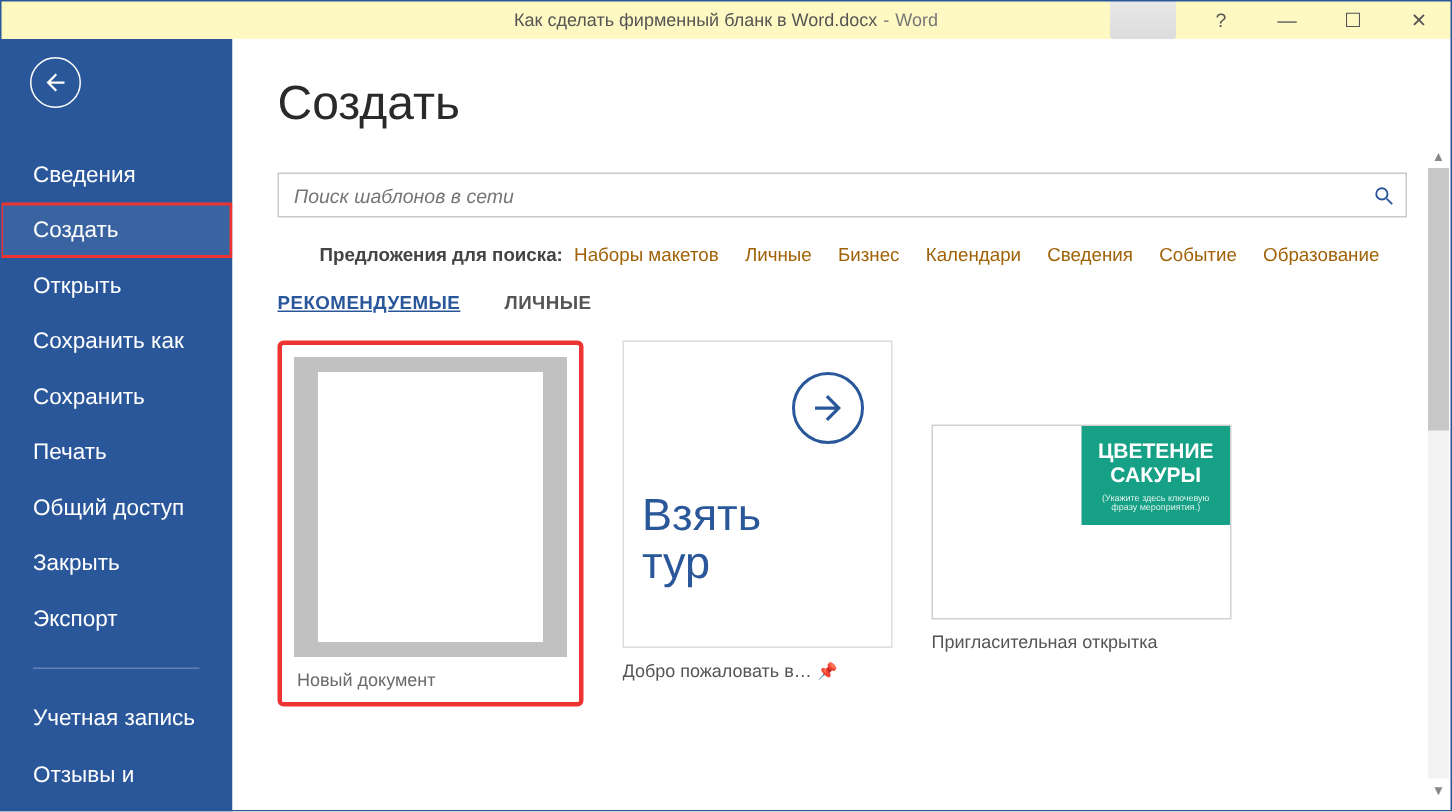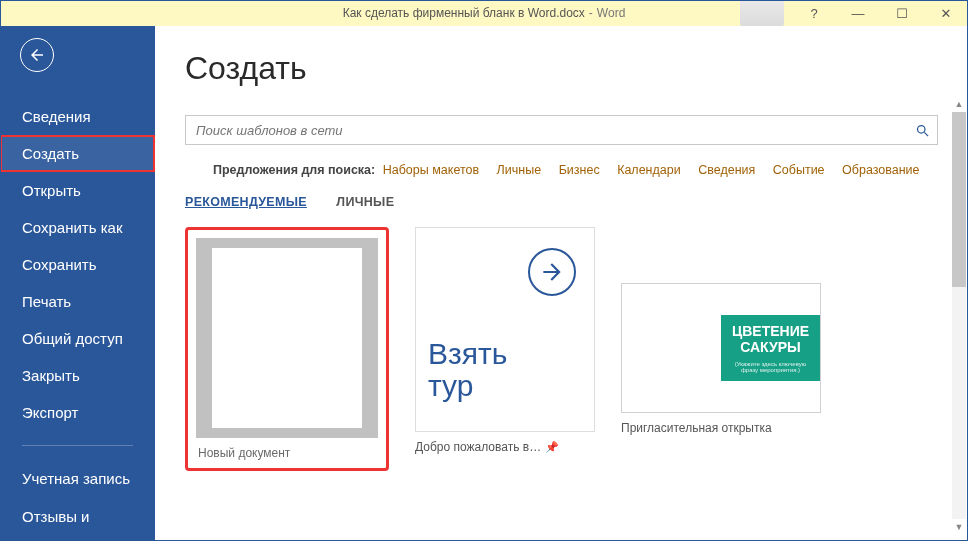--- a/index.html
+++ b/index.html
@@ -33,32 +33,32 @@
     .suggest-row { font-size: 12.5px; color: #444; line-height: 22px; margin-bottom: 14px; }
     .suggest-row .lbl { font-weight: bold; margin-right: 4px; padding-left: 28px; }
     .suggest-row a { color: #a16207; text-decoration: none; margin-right: 14px; cursor: pointer; }
 
     .tabs { font-size: 12.5px; font-weight: bold; margin-bottom: 18px; }
     .tabs span { margin-right: 26px; cursor: pointer; color: #555; letter-spacing: 0.3px; }
     .tabs span.active { color: #2a579a; text-decoration: underline; }
 
     .templates { display: flex; gap: 26px; align-items: flex-start; }
     .tpl { display: flex; flex-direction: column; cursor: pointer; }
-    .tpl-thumb { width: 180px; height: 205px; background: #fff; border: 1px solid #ddd; position: relative; display: flex; align-items: center; justify-content: center; overflow: hidden; }
+    .tpl-thumb { width: 180px; height: 205px; background: #fff; border: 1px solid #ddd; position: relative; display: flex; align-items: flex-start; justify-content: center; overflow: hidden; }
     .tpl-label { font-size: 12px; color: #555; padding-top: 8px; max-width: 180px; white-space: nowrap; overflow: hidden; text-overflow: ellipsis; }
 
     .tpl.blank { position: relative; border: 3px solid #e33; border-radius: 4px; padding: 8px; }
     .tpl.blank .tpl-thumb { background: #c1c1c1; display: flex; align-items: center; justify-content: center; border: none; width: 182px; height: 200px; }
     .tpl.blank .inner-white { background: #fff; width: 150px; height: 180px; }
     .tpl.blank .tpl-label { color: #6a6a6a; padding-left: 2px; }
 
     .tpl.tour .tpl-thumb { position: relative; }
     .tour-arrow { position: absolute; top: 20px; right: 18px; width: 48px; height: 48px; border: 2.5px solid #2a579a; border-radius: 50%; display: flex; align-items: center; justify-content: center; }
     .tour-arrow svg { width: 26px; height: 26px; fill: #2a579a; }
-    .tour-text { position: absolute; left: 12px; bottom: 30px; font-size: 30px; font-weight: 300; color: #2a579a; line-height: 1.05; }
+    .tour-text { position: absolute; left: 12px; bottom: 40px; font-size: 30px; font-weight: 300; color: #2a579a; line-height: 1.05; }
     .pin-icon { color: #999; font-size: 11px; margin-left: 4px; }
 
     .tpl.invite .tpl-thumb.wide { width: 200px; height: 130px; border: 1px solid #d0d0d0; display: flex; }
     .tpl.invite .flowers { width: 50%; background: linear-gradient(135deg, #e8a046 0%, #e64a2e 30%, #f2c94c 55%, #4a8c3f 75%, #e8383b 100%); }
     .tpl.invite .teal { width: 50%; background: #16a085; display: flex; flex-direction: column; align-items: center; justify-content: center; color: #fff; padding: 8px; }
     .tpl.invite .teal .big { font-size: 14px; font-weight: bold; text-align: center; line-height: 1.15; }
     .tpl.invite .teal .small { font-size: 6px; text-align: center; margin-top: 6px; opacity: 0.85; }
     .tpl.invite .tpl-label { max-width: 200px; }
 
     .scrollbar { position: absolute; right: 2px; top: 70px; bottom: 6px; width: 14px; display: flex; flex-direction: column; align-items: center; }

